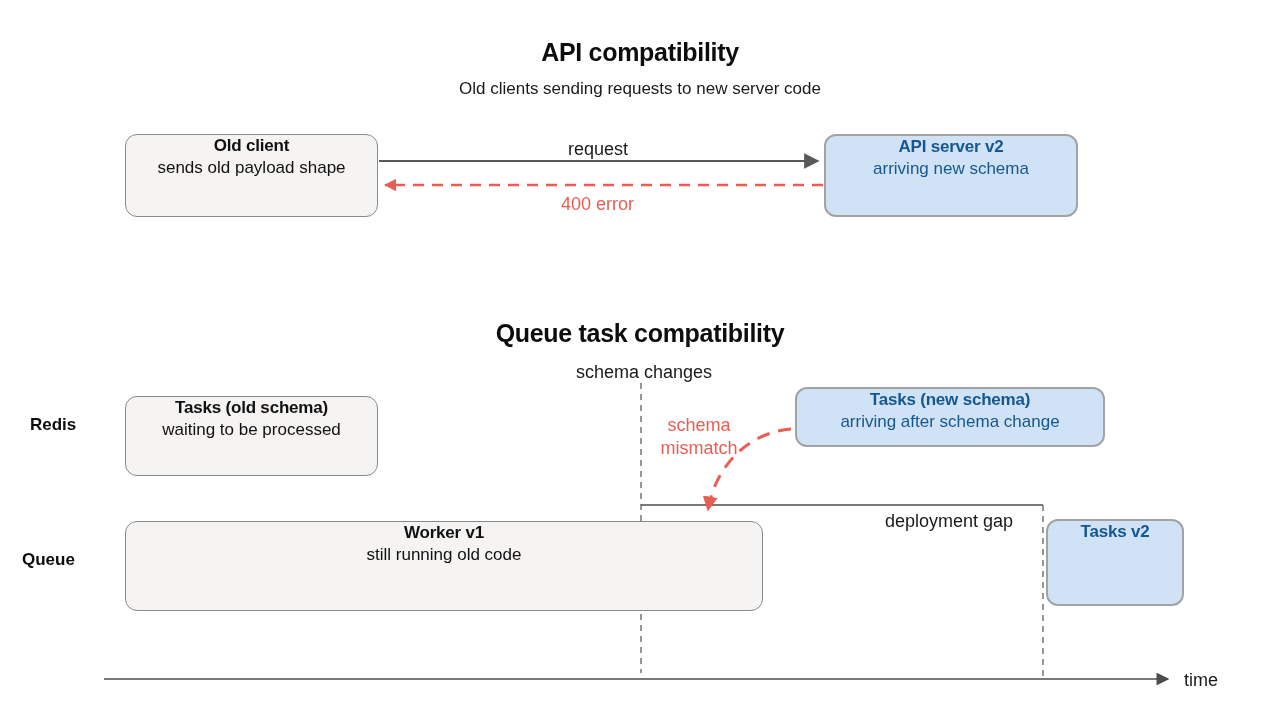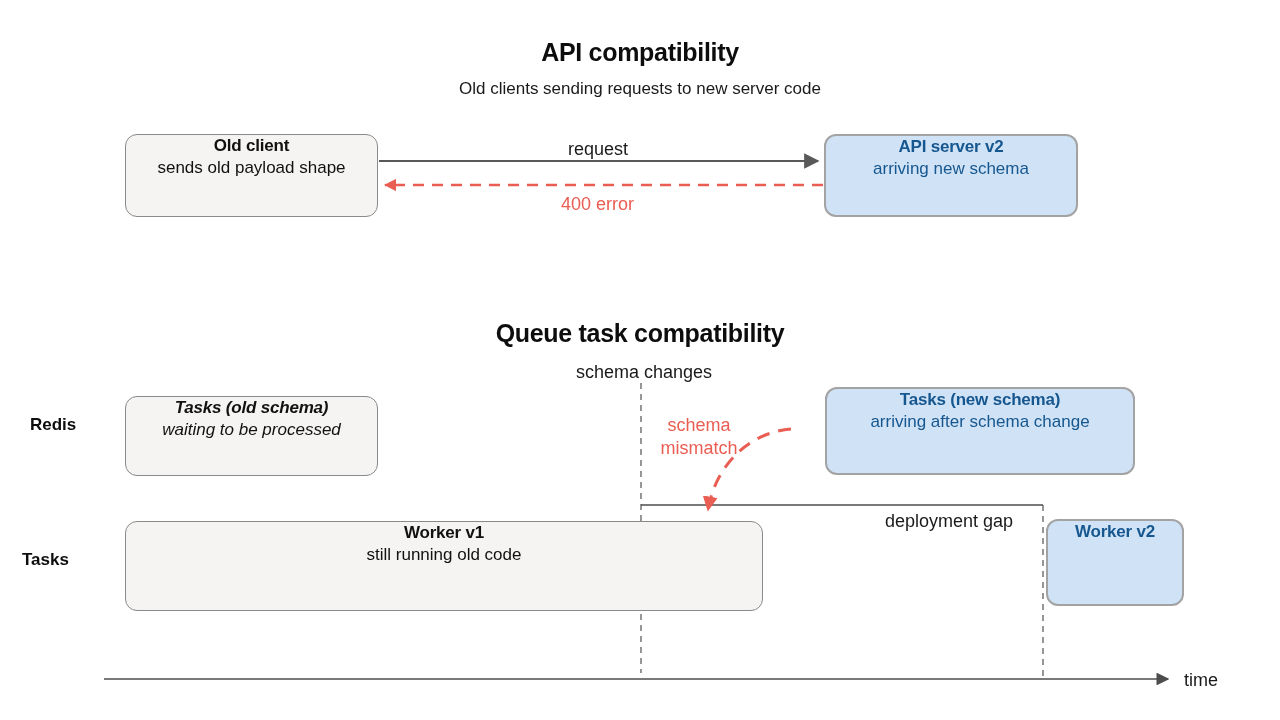--- a/index.html
+++ b/index.html
@@ -87,22 +87,22 @@
     background: #d0e3f6;
     border: 2px solid #a3a3a3;
     color: #17578f;
   }
 
   
   #node-old-client   { left: 125px;  top: 134px; width: 253px;  height: 83px; }
   #node-api-server   { left: 824px;  top: 134px; width: 254px;  height: 83px; }
 
   
-  #node-tasks-old    { left: 125px;  top: 396px; width: 253px;  height: 80px; font-style: italic; }
-  #node-tasks-new    { left: 795px;  top: 387px; width: 310px;  height: 88px; margin-left: 30px; }
+  #node-tasks-old    { left: 125px;  top: 396px; width: 253px;  height: 80px; }
+  #node-tasks-new    { left: 795px;  top: 387px; width: 310px;  height: 60px; }
   #node-worker-v1    { left: 125px;  top: 521px; width: 638px;  height: 90px; }
   #node-worker-v2    { left: 1046px; top: 519px; width: 138px;  height: 87px; }
 
   
   .lane-label {
     position: absolute;
     font-size: 17px;
     font-weight: bold;
     color: #0d0d0d;
   }
@@ -178,39 +178,39 @@
     <div class="t2">arriving new schema</div>
   </div>
 
   <div class="annot" id="lbl-request">request</div>
 
   <div class="annot" id="lbl-400-error">400 error</div>
 
   <div class="section-title" id="title-queue">Queue task compatibility</div>
 
   <div class="lane-label" id="lane-redis">Redis</div>
-  <div class="lane-label" id="lane-worker">Tasks</div>
+  <div class="lane-label" id="lane-worker">Queue</div>
 
   <div class="node gray" id="node-tasks-old">
     <div class="t1">Tasks (old schema)</div>
     <div class="t2">waiting to be processed</div>
   </div>
 
   <div class="node blue" id="node-tasks-new">
     <div class="t1">Tasks (new schema)</div>
     <div class="t2">arriving after schema change</div>
   </div>
 
   <div class="node gray" id="node-worker-v1">
     <div class="t1">Worker v1</div>
     <div class="t2">still running old code</div>
   </div>
 
   <div class="node blue" id="node-worker-v2">
-    <div class="t1">Worker v2</div>
+    <div class="t1">Tasks v2</div>
   </div>
 
   <div class="annot" id="lbl-schema-changes">schema changes</div>
 
   <div class="annot red" id="lbl-schema-mismatch">
     <div>schema</div>
     <div>mismatch</div>
   </div>
 
   <div class="annot" id="lbl-deployment-gap">deployment gap</div>

